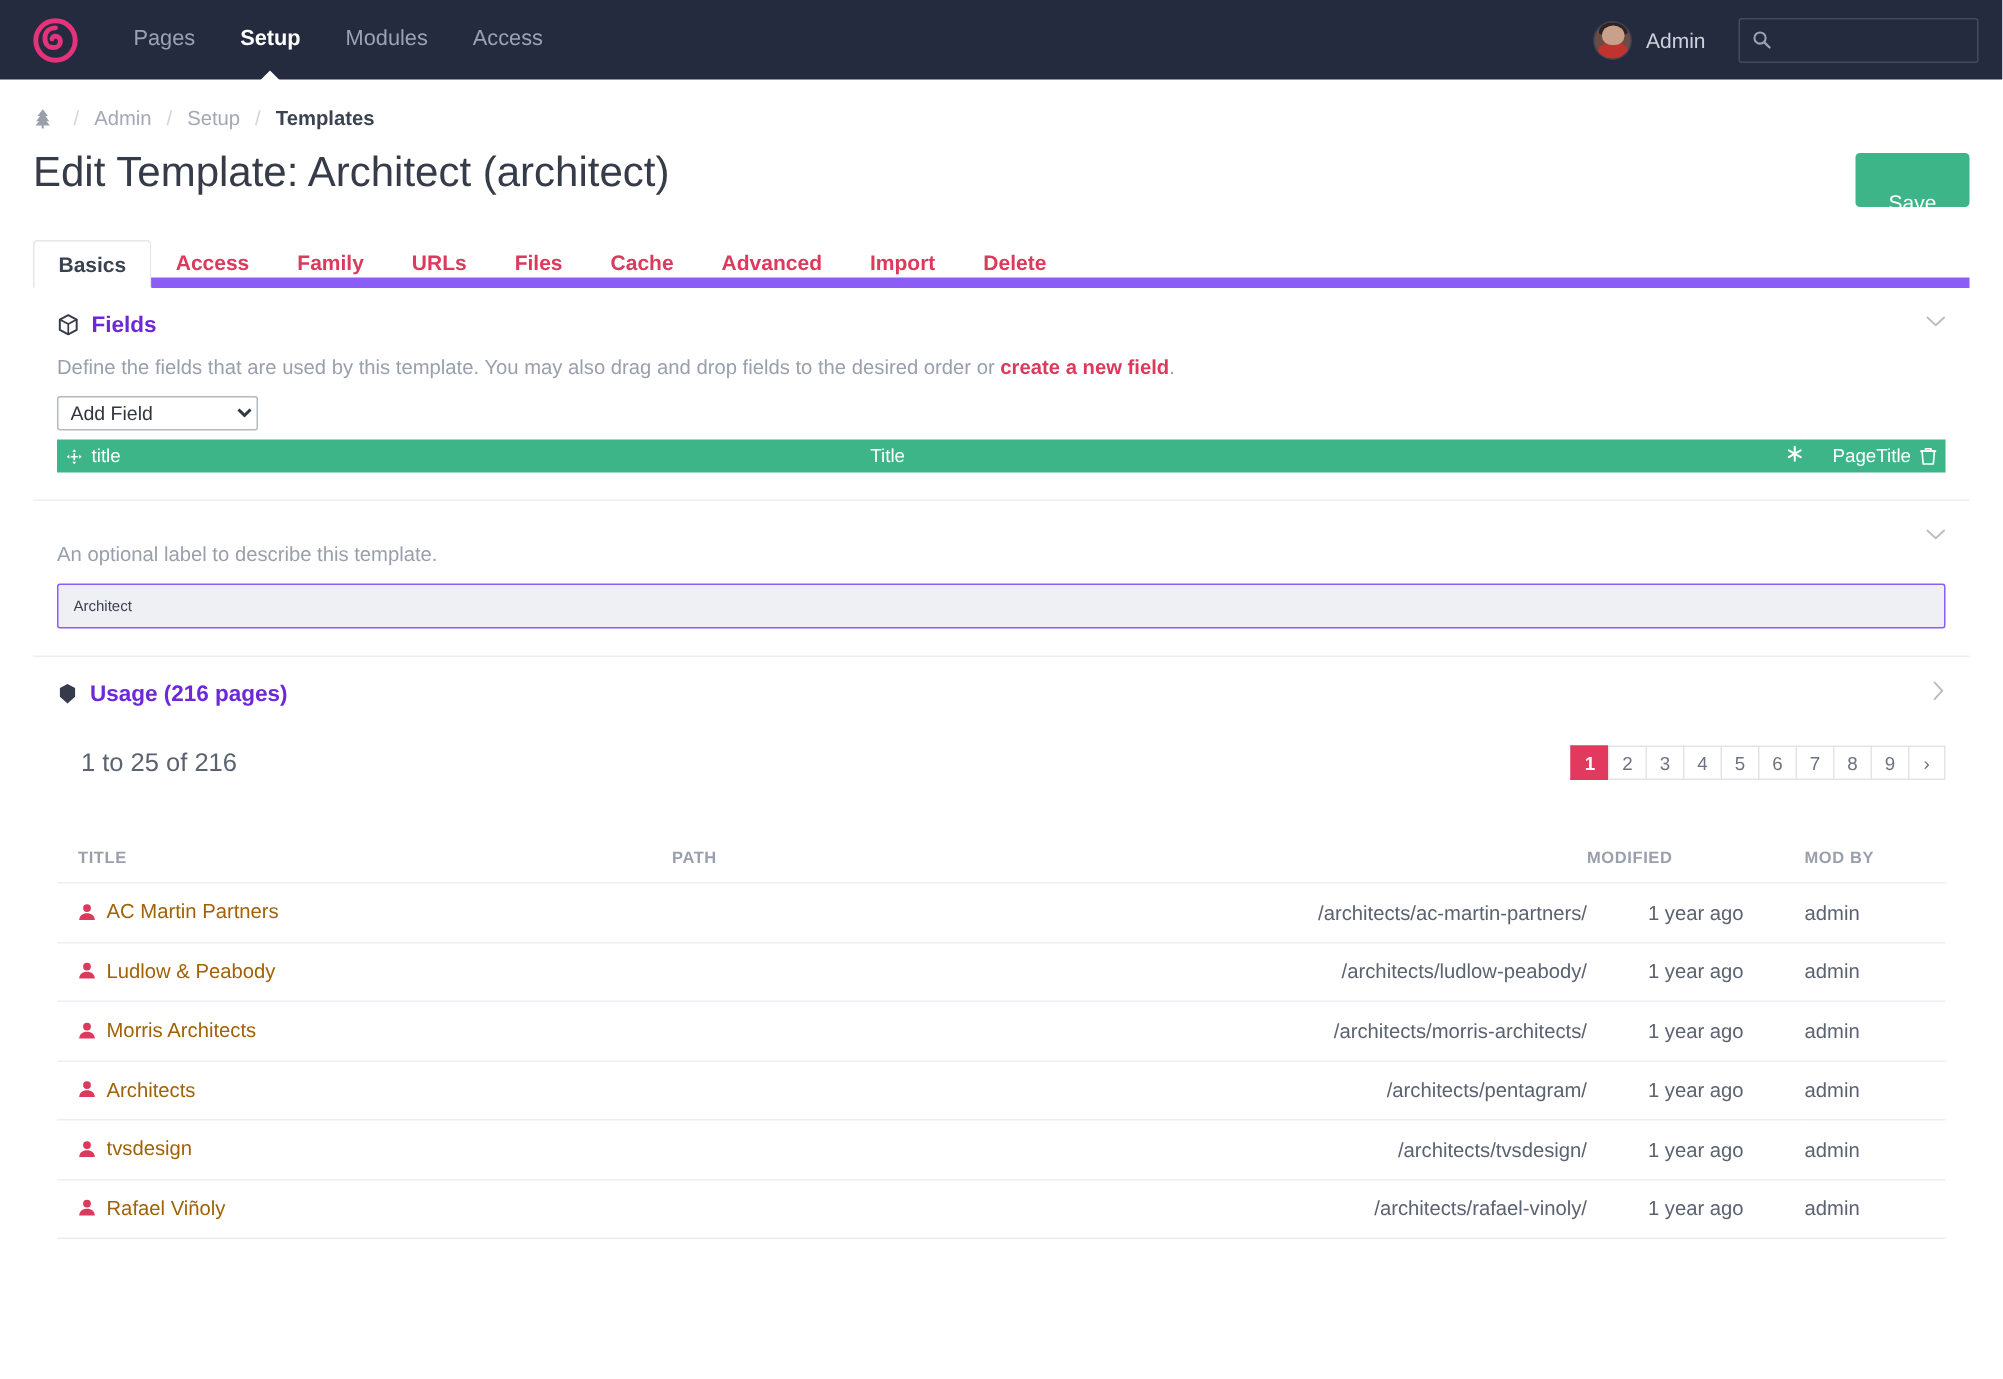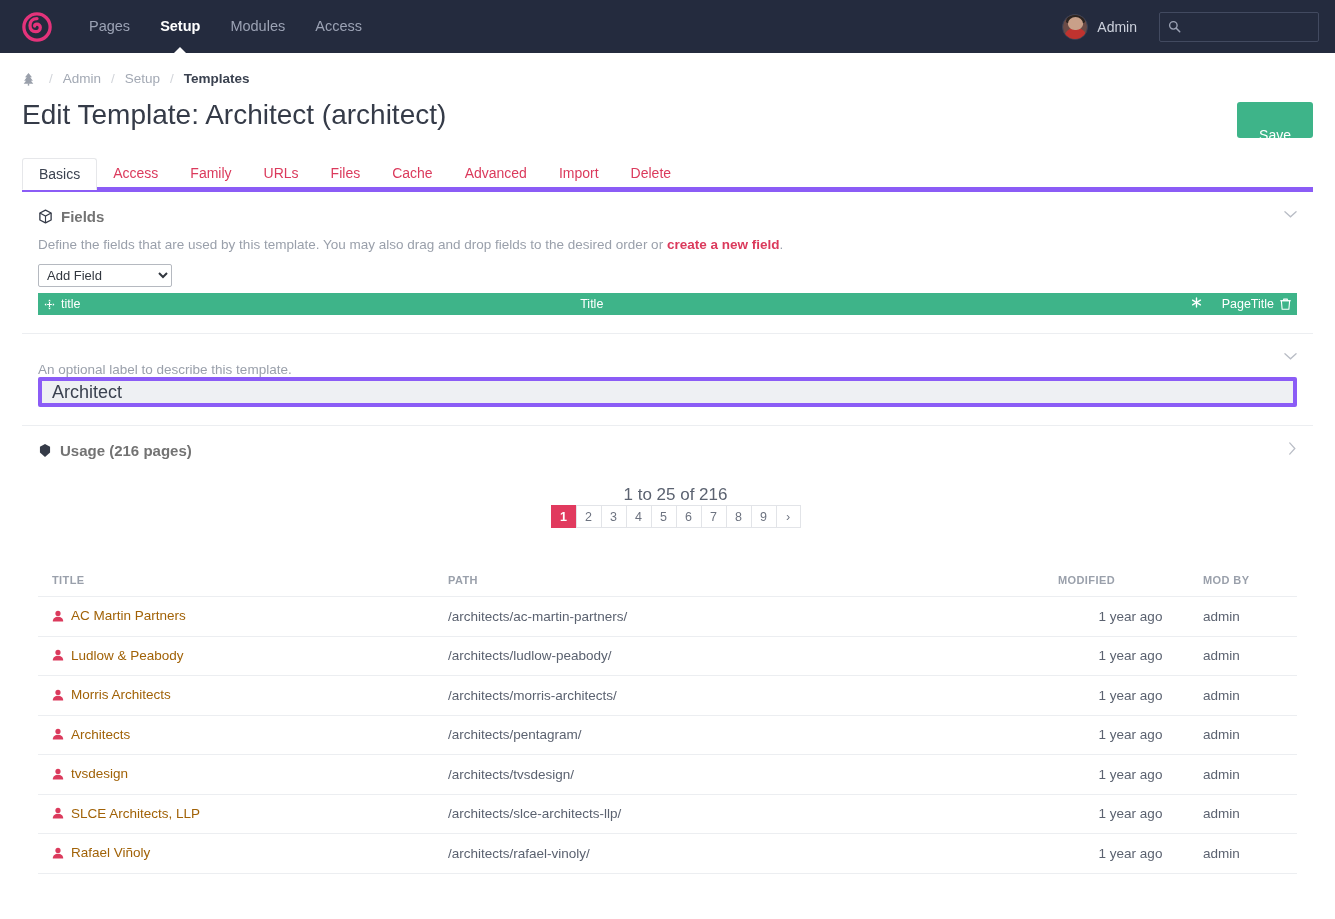--- a/index.html
+++ b/index.html
@@ -124,24 +124,25 @@
     height: 30px;
     line-height: 30px;
     cursor: pointer;
     margin-top: 4px;
     font-family: "Liberation Sans", sans-serif;
   }
 
   
   .tabs {
     display: flex;
-    align-items: center;
+    align-items: flex-start;
     margin: 22px 22px 0 22px;
-    border-bottom: 5px solid #8b5cf6;
+    border-bottom: 7px solid #8b5cf6;
     height: 32px;
+    font-weight: bold;
   }
   .tab {
     font-size: 14px;
     color: #DB3A5C;
     padding: 0 16px;
     line-height: 31px;
     cursor: pointer;
     white-space: nowrap;
   }
   .tab.active {
@@ -159,21 +160,21 @@
   .panel {
     border-bottom: 1px solid #eceef1;
     padding: 16px 16px 18px 16px;
     position: relative;
   }
   .panel-head {
     display: flex;
     align-items: center;
     font-size: 15px;
     font-weight: bold;
-    color: #737373;
+    color: #6d28d9;
     cursor: pointer;
   }
   .panel-head .ph-icon { margin-right: 8px; display: inline-flex; align-items: center; }
   .panel-toggle {
     position: absolute;
     right: 16px;
     top: 16px;
     color: #b9bdc6;
     font-size: 13px;
     cursor: pointer;
@@ -212,39 +213,39 @@
     position: relative;
   }
   .fieldrow .fr-name { display: flex; align-items: center; width: 43%; }
   .fieldrow .fr-name .move { margin-right: 6px; display: inline-flex; }
   .fieldrow .fr-label { flex: 1 1 auto; }
   .fieldrow .fr-right { display: flex; align-items: center; gap: 6px; }
   .fieldrow .fr-right .tag { display: flex; align-items: center; gap: 20px; }
   .fieldrow .trash { cursor: pointer; display: inline-flex; }
 
   .textinput {
+    margin-top: 12px;
     width: 100%;
     height: 30px;
-    border: 4px solid #8b5cf6;
+    border: 1px solid #8b5cf6;
     background: #eef0f3;
     color: #3b4250;
-    font-size: 18px;
+    font-size: 10px;
     padding: 0 10px;
     border-radius: 2px;
     outline: none;
     font-family: "Liberation Sans", sans-serif;
   }
 
   
   .usage-body { padding-top: 18px; }
   .usage-topline {
     display: flex;
     align-items: center;
     padding: 8px 0 0 16px;
-    flex-direction: column;
   }
   .result-count {
     font-size: 17px;
     color: #5b6270;
     flex: 1 1 auto;
   }
   .pager { display: flex; align-items: center; }
   .pg {
     min-width: 25px;
     height: 23px;
@@ -292,21 +293,21 @@
     text-overflow: ellipsis;
   }
   table.usage td.c-title a {
     color: #a16207;
     text-decoration: none;
     display: inline-flex;
     align-items: center;
   }
   table.usage td.c-title .uicon { margin-right: 7px; display: inline-flex; }
   .col-title { width: 410px; padding-left: 14px !important; }
-  .col-path  { width: 610px; }
+  .col-path  { width: 610px; text-align: right; }
   .col-mod   { width: 145px; text-align: center; }
   .col-by    { width: auto; }
 </style>
 </head>
 <body>
 
 <div class="masthead">
   <svg class="logo" viewBox="0 0 64 64">
     <circle cx="32" cy="32" r="28" fill="none" stroke="#E4337B" stroke-width="7"></circle>
     <path d="M32 14c-9 0-15 6-15 15 0 8 5 13 12 13 6 0 10-4 10-9 0-4-3-7-7-7-3 0-5 2-5 4" fill="none" stroke="#E4337B" stroke-width="7" stroke-linecap="round"></path>
@@ -562,34 +563,20 @@
               <td class="col-by">admin</td>
             </tr>
             <tr>
               <td class="c-title col-title"><a href="#">
                   <span class="uicon">
                     <svg width="12" height="12" viewBox="0 0 12 12">
                       <circle cx="6" cy="3.4" r="2.6" fill="#DB3A5C"></circle>
                       <path d="M0.8 11.4c0-2.9 2.3-4.6 5.2-4.6s5.2 1.7 5.2 4.6Z" fill="#DB3A5C"></path>
                     </svg>
                   </span>
-                  <span>SLCE Architects, LLP</span>
-                </a></td>
-              <td class="col-path">/architects/slce-architects-llp/</td>
-              <td class="col-mod">1 year ago</td>
-              <td class="col-by">admin</td>
-            </tr>
-            <tr>
-              <td class="c-title col-title"><a href="#">
-                  <span class="uicon">
-                    <svg width="12" height="12" viewBox="0 0 12 12">
-                      <circle cx="6" cy="3.4" r="2.6" fill="#DB3A5C"></circle>
-                      <path d="M0.8 11.4c0-2.9 2.3-4.6 5.2-4.6s5.2 1.7 5.2 4.6Z" fill="#DB3A5C"></path>
-                    </svg>
-                  </span>
                   <span>Rafael Viñoly</span>
                 </a></td>
               <td class="col-path">/architects/rafael-vinoly/</td>
               <td class="col-mod">1 year ago</td>
               <td class="col-by">admin</td>
             </tr>
           </tbody>
       </table>
     </div>
   </div>

